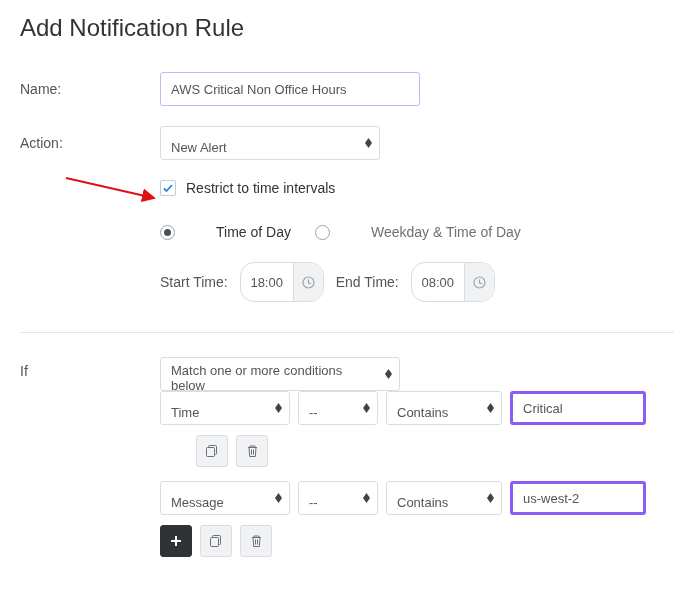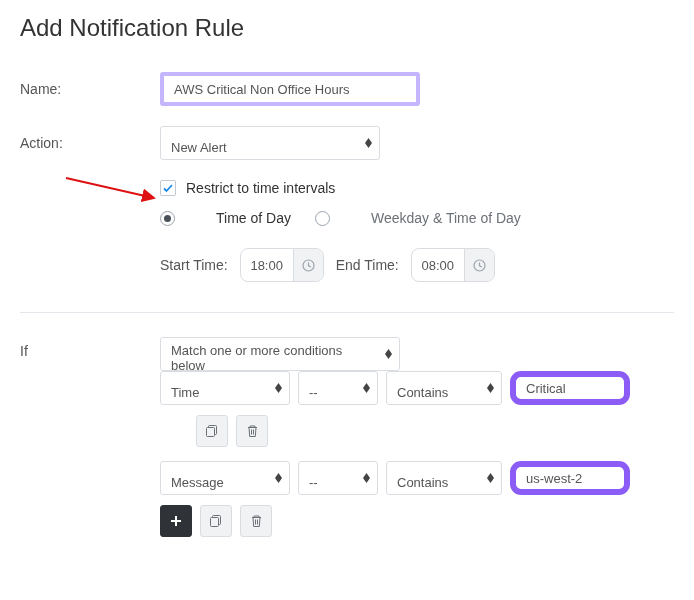--- a/index.html
+++ b/index.html
@@ -28,21 +28,21 @@
     flex: 0 0 140px;
     color: #555;
   }
   .field-col {
     flex: 1;
     position: relative;
   }
   input.text-input {
     width: 260px;
     height: 34px;
-    border: 4px solid #c4b5fd;
+    border: 1px solid #c4b5fd;
     border-radius: 3px;
     padding: 4px 10px;
     font-size: 13px;
     color: #555;
   }
   .select-wrap {
     position: relative;
     display: inline-block;
     width: 220px;
   }
@@ -71,21 +71,21 @@
     pointer-events: none;
     color: #444;
     display: flex;
     flex-direction: column;
     line-height: 0;
   }
   .caret svg { display: block; }
   .checkbox-row {
     display: flex;
     align-items: center;
-    margin-bottom: 14px;
+    margin-bottom: 28px;
     gap: 10px;
   }
   .checkbox {
     width: 16px;
     height: 16px;
     border: 1px solid #c3c9d0;
     border-radius: 2px;
     display: flex;
     align-items: center;
     justify-content: center;
@@ -124,23 +124,23 @@
   .time-row {
     display: flex;
     align-items: center;
     gap: 12px;
     color: #555;
   }
   .time-input-wrap {
     display: flex;
     align-items: center;
     border: 1px solid #d9dde2;
-    border-radius: 8px;
+    border-radius: 14px;
     overflow: hidden;
-    height: 34px;
+    height: 40px;
   }
   .time-input {
     width: 52px;
     border: none;
     padding: 0 8px;
     font-size: 13px;
     color: #555;
     text-align: center;
     outline: none;
   }
@@ -160,24 +160,24 @@
     margin: 30px 0 24px 0;
   }
   .if-section .label-col { align-self: flex-start; padding-top: 6px; }
   .condition-row {
     display: flex;
     gap: 8px;
     margin-bottom: 10px;
     align-items: center;
   }
   .value-input {
-    width: 120px;
+    width: 136px;
     height: 34px;
-    border: 6px solid #8b5cf6;
-    border-radius: 11px;
+    border: 3px solid #8b5cf6;
+    border-radius: 3px;
     padding: 0 10px;
     font-size: 13px;
     color: #555;
   }
   .action-row {
     display: flex;
     gap: 8px;
     margin-bottom: 14px;
     margin-left: 36px;
   }

